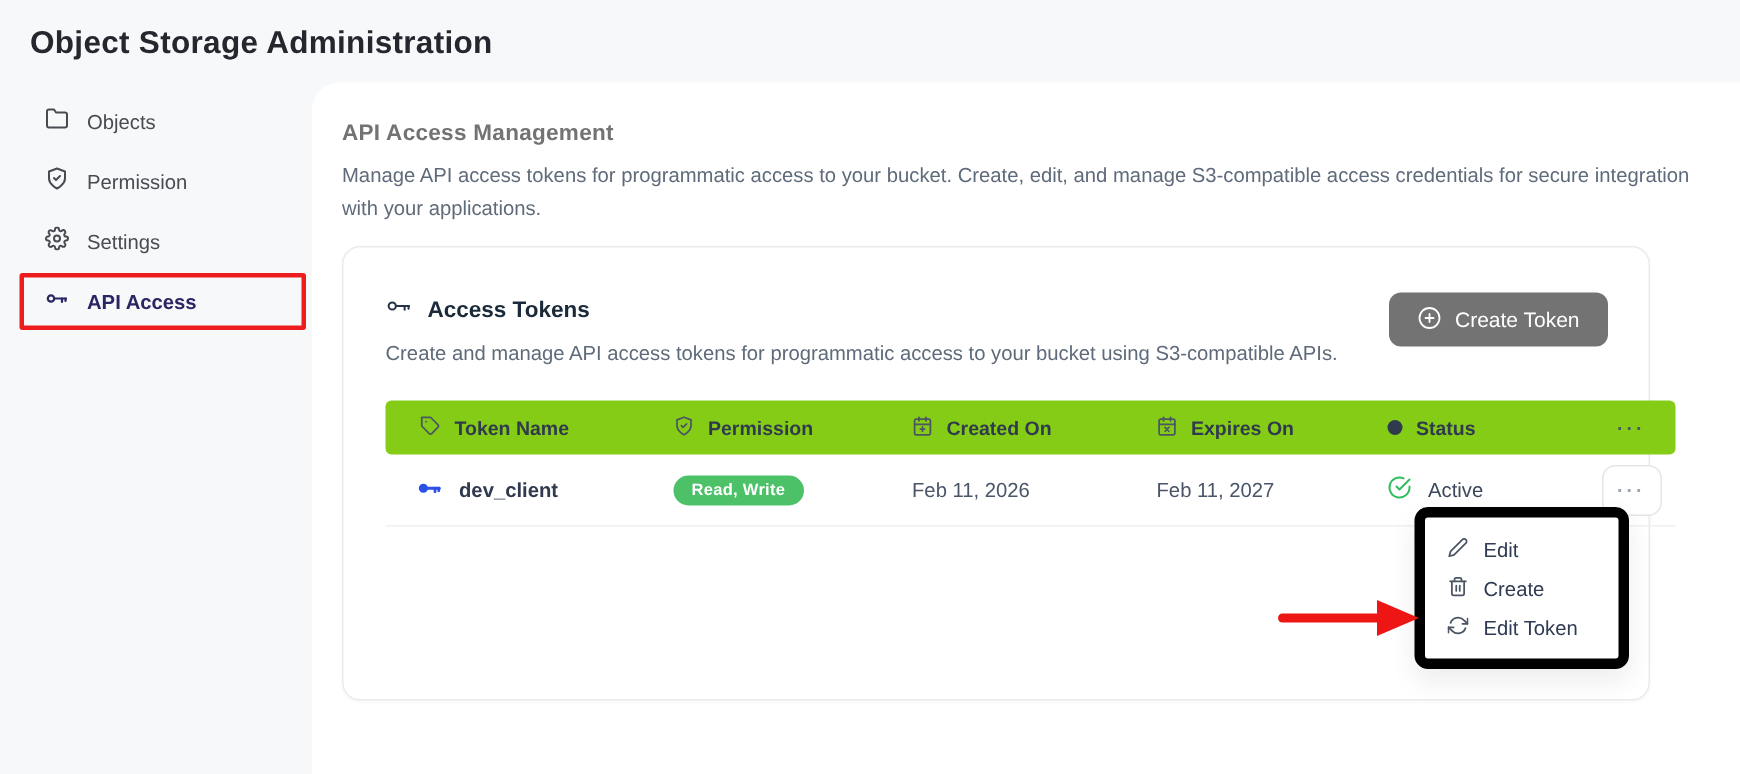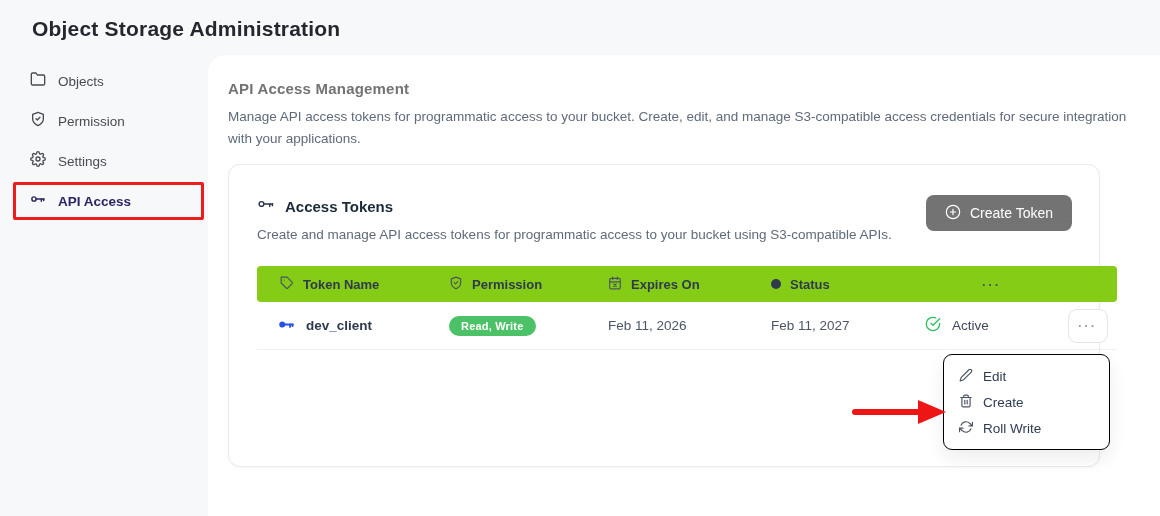--- a/index.html
+++ b/index.html
@@ -1,20 +1,20 @@
 <!DOCTYPE html>
 <html><head>
 <meta charset="utf-8">
 <style>
   * { margin:0; padding:0; box-sizing:border-box; }
   html,body { width:1160px; height:516px; }
   body { font-family:"Liberation Sans", sans-serif; }
   .page { position:relative; width:1160px; height:516px; background:#f7f8fa; overflow:hidden; }
 
-  .page-title { position:absolute; left:32px; top:17px; font-size:21px; font-weight:700; color:#25272e; letter-spacing:.2px; }
+  .page-title { position:absolute; left:20px; top:17px; font-size:21px; font-weight:700; color:#25272e; letter-spacing:.2px; }
 
   
   .sidebar { position:absolute; left:0; top:61px; width:208px; }
   .nav-item { display:flex; align-items:center; height:40px; padding-left:30px; gap:12px; cursor:pointer; }
   .nav-item .nav-label { font-size:13.5px; font-weight:500; color:#4a4a52; }
   .nav-item svg { width:16px; height:16px; stroke:#4a4a52; }
   .nav-item.active .nav-label { color:#2a2563; font-weight:700; }
   .nav-item.active svg { stroke:#2a2563; }
 
   .red-box { position:absolute; left:13px; top:182px; width:191px; height:38px; border:3px solid #ee1d1d; border-radius:2px; z-index:3; }
@@ -46,21 +46,21 @@
   .trow { height:48px; border-bottom:1px solid #eef0f3; color:#4a5568; }
   .td { display:flex; align-items:center; gap:11px; }
   .td:first-child { padding-left:21px; font-weight:700; color:#2f3a4f; }
   .td:first-child svg { width:17px; height:17px; stroke:#2b50e8; }
   .badge { background:#4cc167; color:#fff; font-size:11px; font-weight:700; padding:4px 12px; border-radius:999px; letter-spacing:.2px; }
   .status-cell svg { width:16px; height:16px; stroke:#2fbe5f; }
   .status-cell { color:#3c485a; }
   .more-btn { width:40px; height:34px; background:#fff; border:1px solid #e3e5ea; border-radius:9px; cursor:pointer; color:#9aa2af; font-size:13px; font-weight:700; letter-spacing:2px; line-height:1; font-family:inherit; }
 
   
-  .menu { position:absolute; left:943px; top:338px; width:167px; background:#fff; border:1px solid #000000; border-radius:9px; box-shadow:0 8px 18px rgba(20,25,40,.08); padding:8px 0; z-index:5;margin-top:16px; }
+  .menu { position:absolute; left:943px; top:338px; width:143px; background:#fff; border:7px solid #000000; border-radius:9px; box-shadow:0 8px 18px rgba(20,25,40,.08); padding:8px 0; z-index:5; }
   .menu-item { display:flex; align-items:center; gap:10px; height:26px; padding-left:15px; font-size:13.5px; color:#2e3b52; cursor:pointer; }
   .menu-item svg { width:14px; height:14px; stroke:#4b5563; }
 
   .arrow { position:absolute; left:846px; top:398px; z-index:6; }
 </style>
 </head>
 <body>
 
 <div class="page">
 
@@ -142,20 +142,30 @@
                   <polyline points="9 11.5 11 13.5 15 9.5"></polyline>
                 </svg></span>
             <span>Permission</span>
           </div>
           <div class="th">
             <span><svg viewBox="0 0 24 24" fill="none" stroke-width="2" stroke-linecap="round" stroke-linejoin="round">
                   <rect x="3" y="4" width="18" height="18" rx="2"></rect>
                   <line x1="16" y1="2" x2="16" y2="6"></line>
                   <line x1="8" y1="2" x2="8" y2="6"></line>
                   <line x1="3" y1="10" x2="21" y2="10"></line>
+                  <path d="M12 13v5M9.5 15.5h5"></path>
+                </svg></span>
+            <span>Created On</span>
+          </div>
+          <div class="th">
+            <span><svg viewBox="0 0 24 24" fill="none" stroke-width="2" stroke-linecap="round" stroke-linejoin="round">
+                  <rect x="3" y="4" width="18" height="18" rx="2"></rect>
+                  <line x1="16" y1="2" x2="16" y2="6"></line>
+                  <line x1="8" y1="2" x2="8" y2="6"></line>
+                  <line x1="3" y1="10" x2="21" y2="10"></line>
                   <path d="M9.8 13.6l4.4 4.4M14.2 13.6l-4.4 4.4"></path>
                 </svg></span>
             <span>Expires On</span>
           </div>
           <div class="th">
             <span class="th-dot"></span>
             <span>Status</span>
           </div>
           <div class="th more-col">
             <span class="dots">···</span>
@@ -207,21 +217,21 @@
             <line x1="14" y1="11" x2="14" y2="17"></line>
           </svg></span>
       <span>Create</span>
     </div>
     <div class="menu-item">
       <span><svg viewBox="0 0 24 24" fill="none" stroke-width="2" stroke-linecap="round" stroke-linejoin="round">
             <polyline points="23 4 23 10 17 10"></polyline>
             <polyline points="1 20 1 14 7 14"></polyline>
             <path d="M3.51 9a9 9 0 0 1 14.85-3.36L23 10M1 14l4.64 4.36A9 9 0 0 0 20.49 15"></path>
           </svg></span>
-      <span>Roll Write</span>
+      <span>Edit Token</span>
     </div>
   </div>
 
   <svg class="arrow" width="102" height="28" viewBox="0 0 102 28">
     <line x1="9" y1="14" x2="74" y2="14" stroke="#ee1515" stroke-width="6" stroke-linecap="round"></line>
     <polygon points="72,2 100,14 72,26" fill="#ee1515"></polygon>
   </svg>
 
 </div>
 

